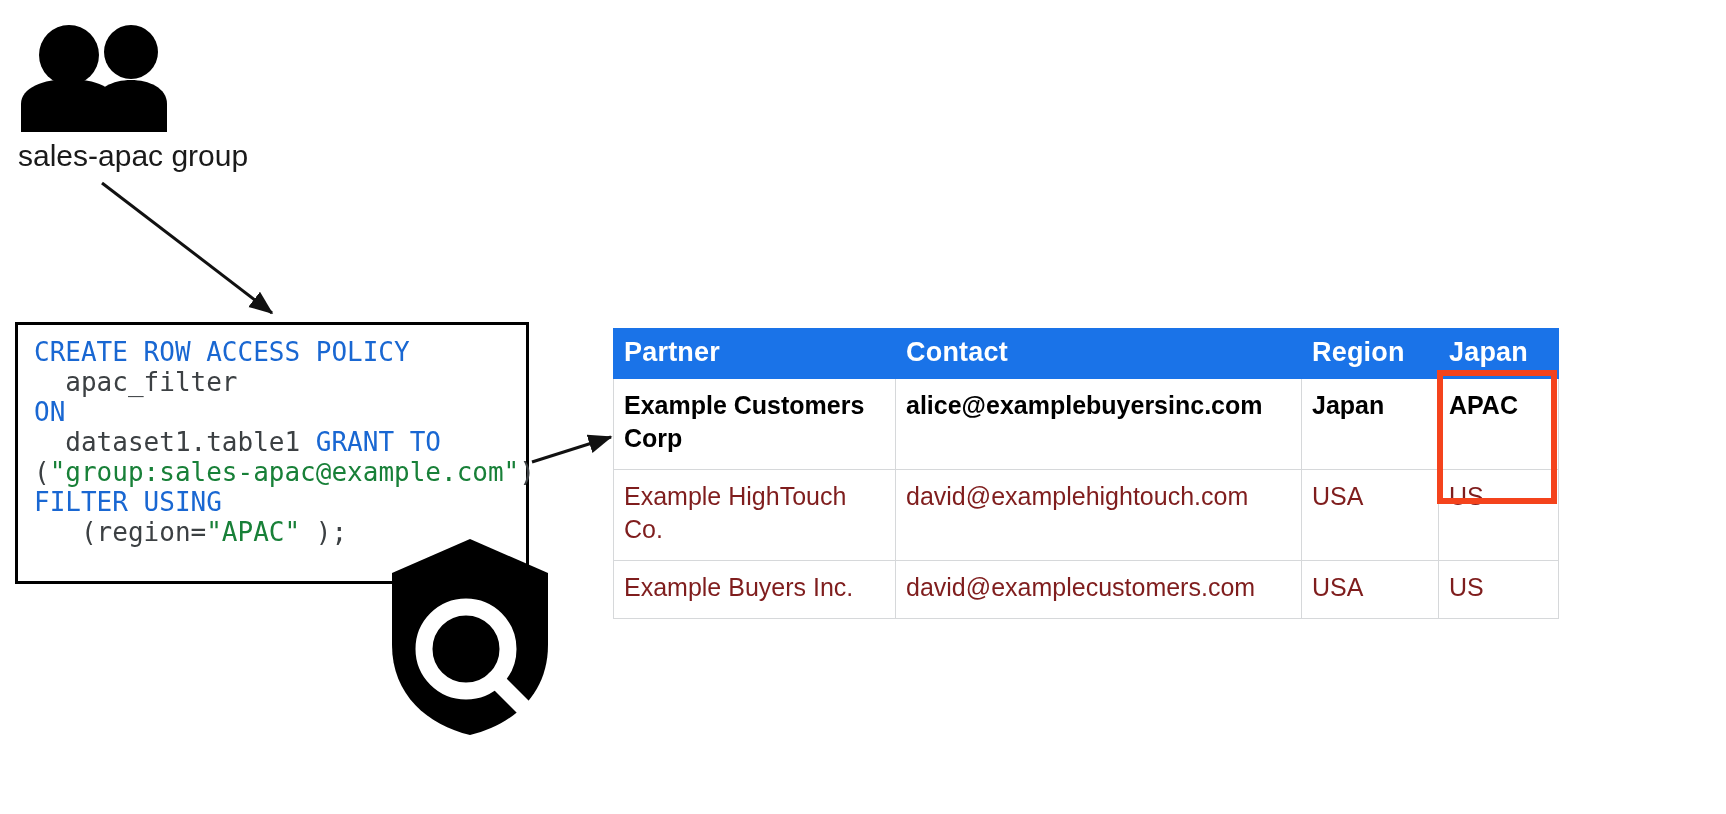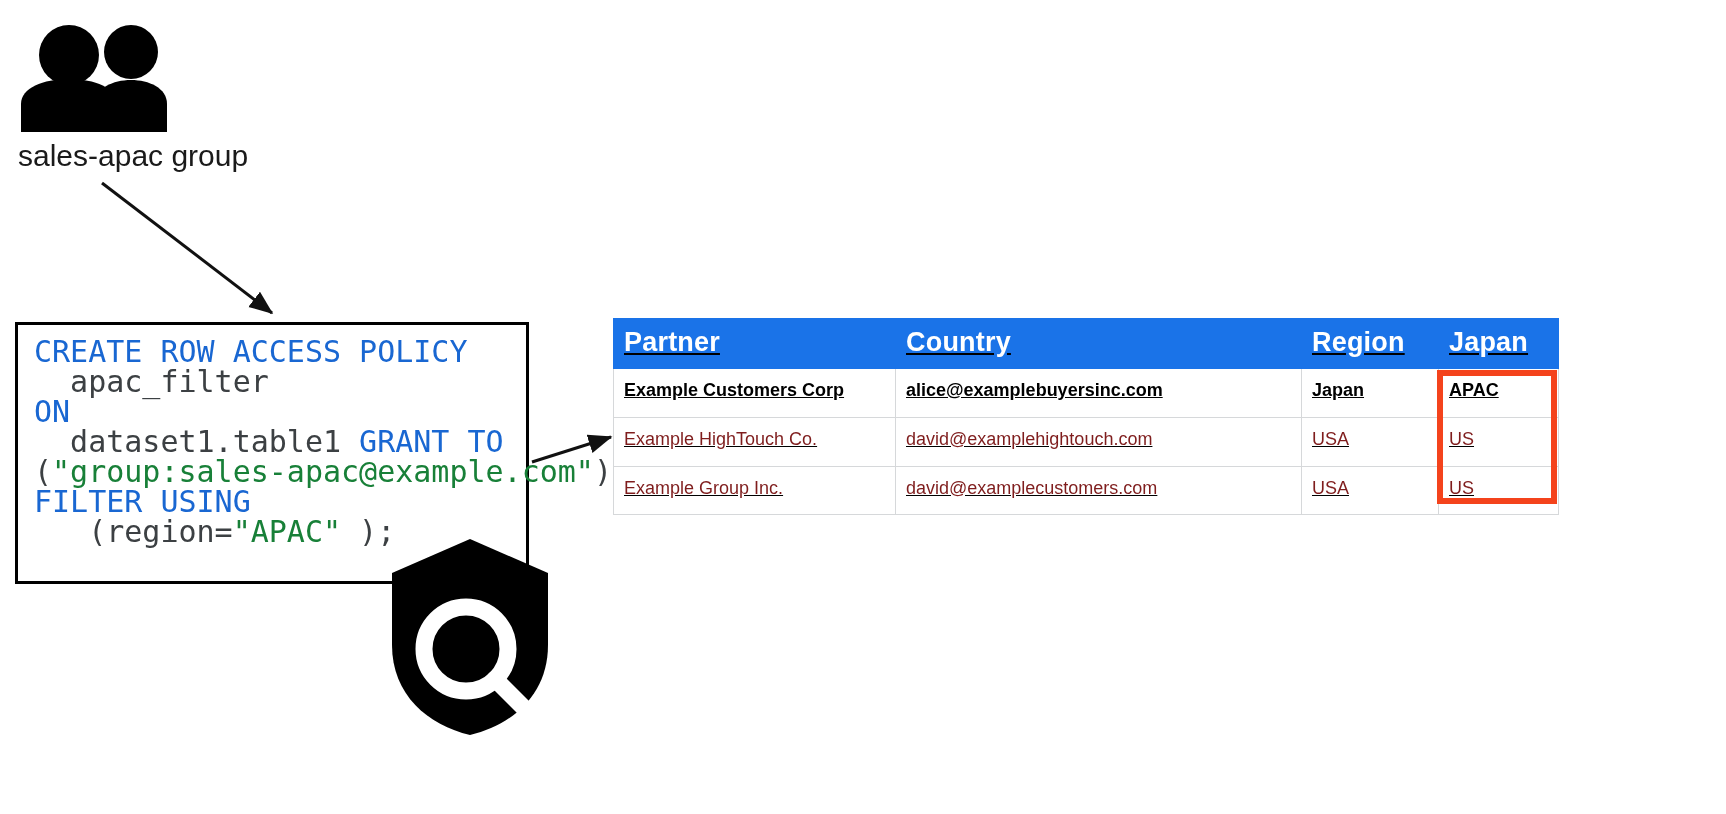--- a/index.html
+++ b/index.html
@@ -53,21 +53,21 @@
     top: 322px;
     width: 514px;
     height: 262px;
     border: 3px solid #000000;
     background: #ffffff;
     box-sizing: border-box;
     padding: 12px 10px 10px 16px;
   }
   #code-text {
     font-family: "DejaVu Sans Mono", monospace;
-    font-size: 30px;
+    font-size: 26px;
     line-height: 30px;
     white-space: pre;
     color: #3c4043;
     margin: 0;
   }
   .kw  { color: #1967d2; }
   .str { color: #188038; }
   .pln { color: #3c4043; }
 
   
@@ -77,23 +77,22 @@
     top: 537px;
     width: 160px;
     height: 200px;
   }
   #shield-icon { display: block; width: 160px; height: 200px; }
 
   
   #partner-table-wrap {
     position: absolute;
     left: 613px;
-    top: 318px;
+    top: 328px;
     width: 945px;
-    text-decoration: underline;
   }
   table#partner-table {
     border-collapse: collapse;
     table-layout: fixed;
     width: 945px;
     font-family: "Liberation Sans", sans-serif;
   }
   table#partner-table col.c-partner { width: 282px; }
   table#partner-table col.c-contact { width: 406px; }
   table#partner-table col.c-country { width: 137px; }
@@ -106,21 +105,21 @@
     font-weight: bold;
     text-align: left;
     padding: 8px 10px 10px 10px;
     border: 1px solid #1a73e8;
     line-height: 1.15;
     letter-spacing: 0.2px;
   }
   table#partner-table td {
     border: 1px solid #d6d8da;
     padding: 10px 10px 14px 10px;
-    font-size: 18px;
+    font-size: 25px;
     line-height: 1.32;
     vertical-align: top;
     height: 48px;
     box-sizing: border-box;
   }
   tr.row-active td {
     color: #000000;
     font-weight: bold;
   }
   tr.row-muted td {
@@ -185,40 +184,40 @@
   <table id="partner-table">
     <colgroup>
       <col class="c-partner">
         <col class="c-contact">
         <col class="c-country">
         <col class="c-region">
     </colgroup>
     <thead>
       <tr>
         <th>Partner</th>
-        <th>Country</th>
+        <th>Contact</th>
         <th>Region</th>
         <th>Japan</th>
       </tr>
     </thead>
     <tbody>
       <tr class="row-active">
         <td>Example Customers Corp</td>
         <td>alice@examplebuyersinc.com</td>
         <td>Japan</td>
         <td>APAC</td>
       </tr>
       <tr class="row-muted">
         <td>Example HighTouch Co.</td>
         <td>david@examplehightouch.com</td>
         <td>USA</td>
         <td>US</td>
       </tr>
       <tr class="row-muted">
-        <td>Example Group Inc.</td>
+        <td>Example Buyers Inc.</td>
         <td>david@examplecustomers.com</td>
         <td>USA</td>
         <td>US</td>
       </tr>
     </tbody>
   </table>
 </div>
 
 <div id="region-highlight"></div>
 

